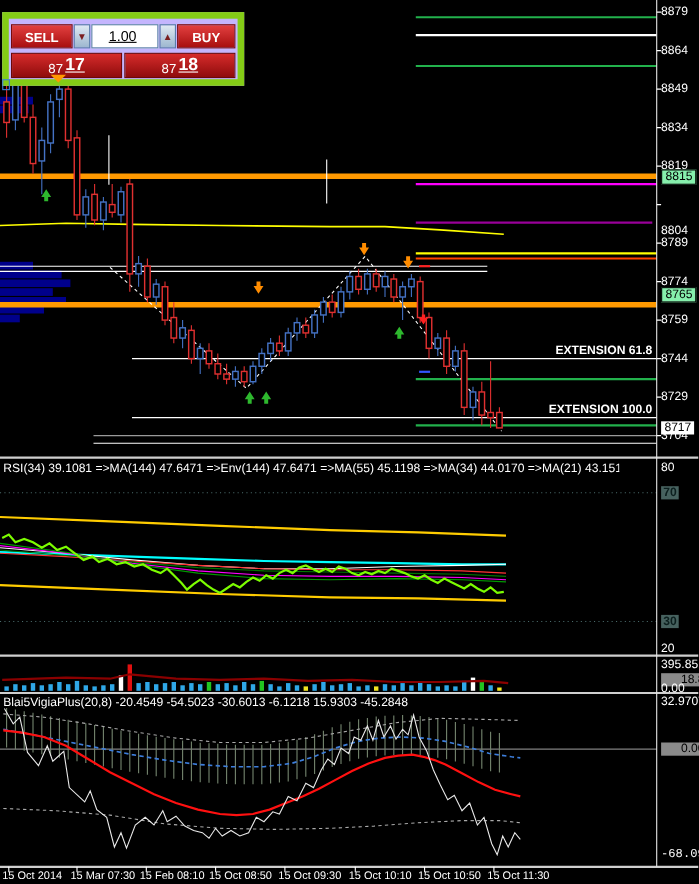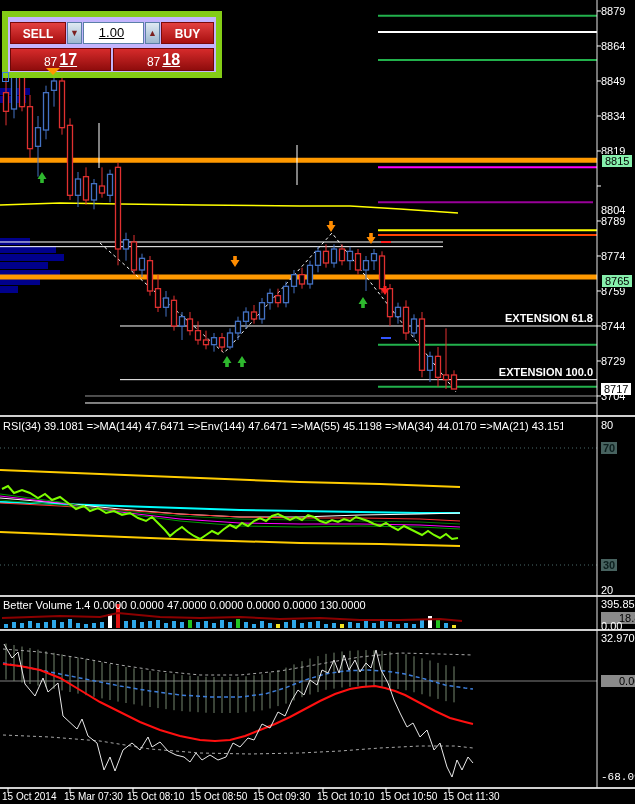--- a/index.html
+++ b/index.html
@@ -367,52 +367,52 @@
     </div>
     <div class="tw-price" style="left:105px;width:101px;">
       <span class="small">87</span>
       <span class="big">18</span>
     </div>
   </div>
   <div id="tw-drop"></div>
   <div id="mini-icon"></div>
 
   <div class="pane-label" style="top:420px;">RSI(34) 39.1081  =&gt;MA(144) 47.6471  =&gt;Env(144) 47.6471  =&gt;MA(55) 45.1198  =&gt;MA(34) 44.0170  =&gt;MA(21) 43.1512  =&gt;MA(13) 42.2</div>
-  <div class="pane-label" style="top:599px;">Better Volume 1.4 0.0000 0.0000 47.0000 0.0000 0.0000 0.0000 130.0000</div>
+  <div class="pane-label" style="top:633px;">Blai5VigiaPlus(20,8) -20.4549 -54.5023 -30.6013 -6.1218 15.9303 -45.2848</div>
 
   <div id="price-axis">
       <div class="ax-label" style="top: 5px;">8879</div>
       <div class="ax-label" style="top: 39.9999px;">8864</div>
       <div class="ax-label" style="top: 74.9999px;">8849</div>
       <div class="ax-label" style="top: 110px;">8834</div>
       <div class="ax-label" style="top: 145px;">8819</div>
       <div class="ax-label" style="top: 180px; margin-top: 24px;">8804</div>
       <div class="ax-label" style="top: 215px;">8789</div>
       <div class="ax-label" style="top: 250px;">8774</div>
       <div class="ax-label" style="top: 285px;">8759</div>
       <div class="ax-label" style="top: 320px;">8744</div>
       <div class="ax-label" style="top: 355px;">8729</div>
       <div class="ax-label" style="top: 389.999px;">3704</div>
       <div class="ax-label ax-badge-orange" style="top: 154.333px;">8815</div>
-      <div class="ax-label ax-badge-orange" style="top: 274px;">8765</div>
+      <div class="ax-label ax-badge-orange" style="top: 261px;">8765</div>
       <div class="ax-label ax-badge-white" style="top: 382.999px;">8717</div>
       <div class="ax-label" style="top: 419px;">80</div>
       <div class="ax-label ax-badge-slate" style="top: 442px;">70</div>
       <div class="ax-label ax-badge-slate" style="top: 559px;">30</div>
       <div class="ax-label" style="top: 584px;">20</div>
       <div class="ax-label" style="top: 598px;">395.85</div>
       <div class="ax-label ax-badge-gray" style="top: 612px;">18.85</div>
       <div class="ax-label" style="top: 620px;">0.00</div>
       <div class="ax-label" style="top: 632px;">32.9707</div>
       <div class="ax-label ax-badge-gray" style="top: 675px;">0.00</div>
       <div class="ax-label" style="top: 771px; font-family: Liberation Mono, monospace;">-68.09</div>
     </div>
   <div id="time-axis">
       <div class="time-label" style="left: 2px;">15 Oct 2014</div>
       <div class="time-label" style="left: 64px;">15 Mar 07:30</div>
-      <div class="time-label" style="left: 127px;">15 Oct 08:10</div>
+      <div class="time-label" style="left: 127px;">15 Feb 08:10</div>
       <div class="time-label" style="left: 190px;">15 Oct 08:50</div>
       <div class="time-label" style="left: 253px;">15 Oct 09:30</div>
       <div class="time-label" style="left: 317px;">15 Oct 10:10</div>
       <div class="time-label" style="left: 380px;">15 Oct 10:50</div>
       <div class="time-label" style="left: 443px;">15 Oct 11:30</div>
     </div>
 </div>
 
 </body></html>

